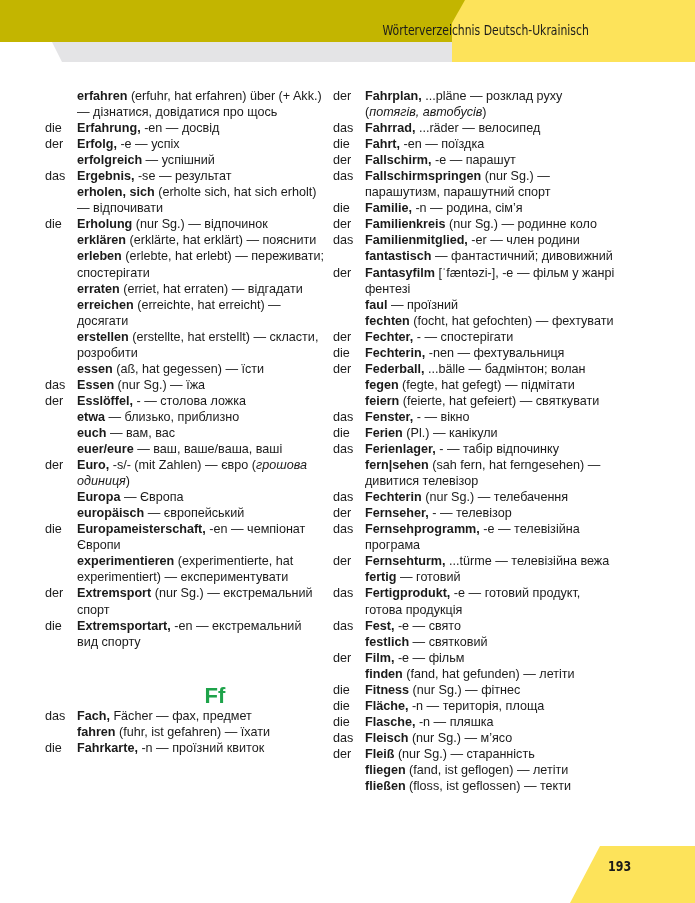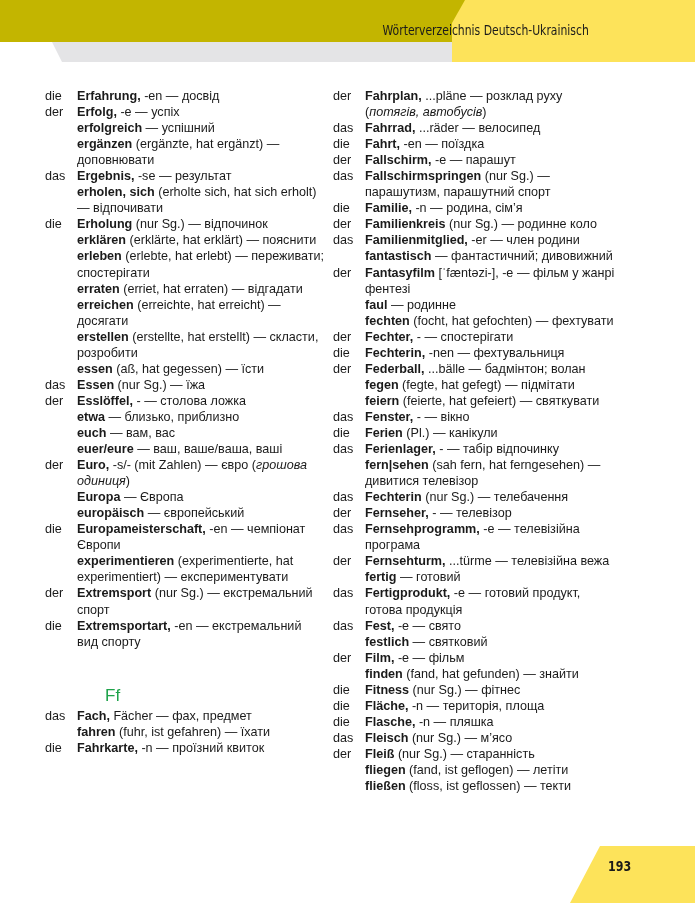--- a/index.html
+++ b/index.html
@@ -12,52 +12,52 @@
                 clip-path: polygon(13px 0, 243px 0, 243px 62px, 0 62px, 0 23px); }
   .hdr-title { position:absolute; right:106px; top:22px; font-family:"DejaVu Sans Condensed","DejaVu Sans",sans-serif;
                font-size:14px; font-weight:normal; color:#1a1a1a; letter-spacing:0px; transform:scaleX(0.86); transform-origin:right center; }
   .col { position:absolute; top:88px; font-size:12.6px; line-height:16.05px; }
   .col.left { left:45px; width:280px; }
   .col.right { left:333px; width:285px; }
   .entry { position:relative; padding-left:32px; }
   .art { position:absolute; left:0; top:0; color:#1a1a1a; }
   .lemma { font-weight:bold; }
   .it { font-style:italic; }
-  .section-letter { color:#1ea34a; font-weight:normal; font-size:17px; line-height:20px;
+  .section-letter { text-align:center; color:#1ea34a; font-weight:bold; font-size:22px; line-height:20px;
                     margin:36px 0 2px 0; padding-left:60px; }
   .page-badge { position:absolute; left:570px; top:846px; width:125px; height:57px; background:#fde35a;
                 clip-path: polygon(30px 0, 125px 0, 125px 57px, 0 57px); }
   .page-num { position:absolute; left:608px; top:858px; font-family:"DejaVu Sans Condensed","DejaVu Sans",sans-serif;
               font-weight:bold; font-size:14px; color:#1a1a1a; transform:scaleX(0.88); transform-origin:left center; }
 </style>
 </head>
 <body>
 
 <div class="hdr-olive"></div>
 <div class="hdr-gray"></div>
 <div class="hdr-yellow"></div>
 <div class="hdr-title">Wörterverzeichnis Deutsch-Ukrainisch</div>
 
 <div class="col left">
   <div id="left-list">
       <div class="entry">
+    <span class="art"></span>
+    <span class="lemma">erfahren</span><span class="rest"> (erfuhr, hat erfahren) über (+ Akk.) — дізнатися, довідатися про щось</span><span class="it"></span><span class="tail"></span>
+  </div>
+      <div class="entry">
     <span class="art">die</span>
     <span class="lemma">Erfahrung,</span><span class="rest"> -en — досвід</span><span class="it"></span><span class="tail"></span>
   </div>
       <div class="entry">
     <span class="art">der</span>
     <span class="lemma">Erfolg,</span><span class="rest"> -e — успіх</span><span class="it"></span><span class="tail"></span>
   </div>
       <div class="entry">
     <span class="art"></span>
     <span class="lemma">erfolgreich</span><span class="rest"> — успішний</span><span class="it"></span><span class="tail"></span>
-  </div>
-      <div class="entry">
-    <span class="art"></span>
-    <span class="lemma">ergänzen</span><span class="rest"> (ergänzte, hat ergänzt) — доповнювати</span><span class="it"></span><span class="tail"></span>
   </div>
       <div class="entry">
     <span class="art">das</span>
     <span class="lemma">Ergebnis,</span><span class="rest"> -se — результат</span><span class="it"></span><span class="tail"></span>
   </div>
       <div class="entry">
     <span class="art"></span>
     <span class="lemma">erholen, sich</span><span class="rest"> (erholte sich, hat sich erholt) — відпочивати</span><span class="it"></span><span class="tail"></span>
   </div>
       <div class="entry">
@@ -191,21 +191,21 @@
       <div class="entry">
     <span class="art"></span>
     <span class="lemma">fantastisch</span><span class="rest"> — фантастичний; дивовижний</span><span class="it"></span><span class="tail"></span>
   </div>
       <div class="entry">
     <span class="art">der</span>
     <span class="lemma">Fantasyfilm</span><span class="rest"> [ˈfæntəzi-], -e — фільм у жанрі фентезі</span><span class="it"></span><span class="tail"></span>
   </div>
       <div class="entry">
     <span class="art"></span>
-    <span class="lemma">faul</span><span class="rest"> — родинне</span><span class="it"></span><span class="tail"></span>
+    <span class="lemma">faul</span><span class="rest"> — проїзний</span><span class="it"></span><span class="tail"></span>
   </div>
       <div class="entry">
     <span class="art"></span>
     <span class="lemma">fechten</span><span class="rest"> (focht, hat gefochten) — фехтувати</span><span class="it"></span><span class="tail"></span>
   </div>
       <div class="entry">
     <span class="art">der</span>
     <span class="lemma">Fechter,</span><span class="rest"> - — спостерігати</span><span class="it"></span><span class="tail"></span>
   </div>
       <div class="entry">
@@ -271,21 +271,21 @@
       <div class="entry">
     <span class="art"></span>
     <span class="lemma">festlich</span><span class="rest"> — святковий</span><span class="it"></span><span class="tail"></span>
   </div>
       <div class="entry">
     <span class="art">der</span>
     <span class="lemma">Film,</span><span class="rest"> -e — фільм</span><span class="it"></span><span class="tail"></span>
   </div>
       <div class="entry">
     <span class="art"></span>
-    <span class="lemma">finden</span><span class="rest"> (fand, hat gefunden) — знайти</span><span class="it"></span><span class="tail"></span>
+    <span class="lemma">finden</span><span class="rest"> (fand, hat gefunden) — летіти</span><span class="it"></span><span class="tail"></span>
   </div>
       <div class="entry">
     <span class="art">die</span>
     <span class="lemma">Fitness</span><span class="rest"> (nur Sg.) — фітнес</span><span class="it"></span><span class="tail"></span>
   </div>
       <div class="entry">
     <span class="art">die</span>
     <span class="lemma">Fläche,</span><span class="rest"> -n — територія, площа</span><span class="it"></span><span class="tail"></span>
   </div>
       <div class="entry">

